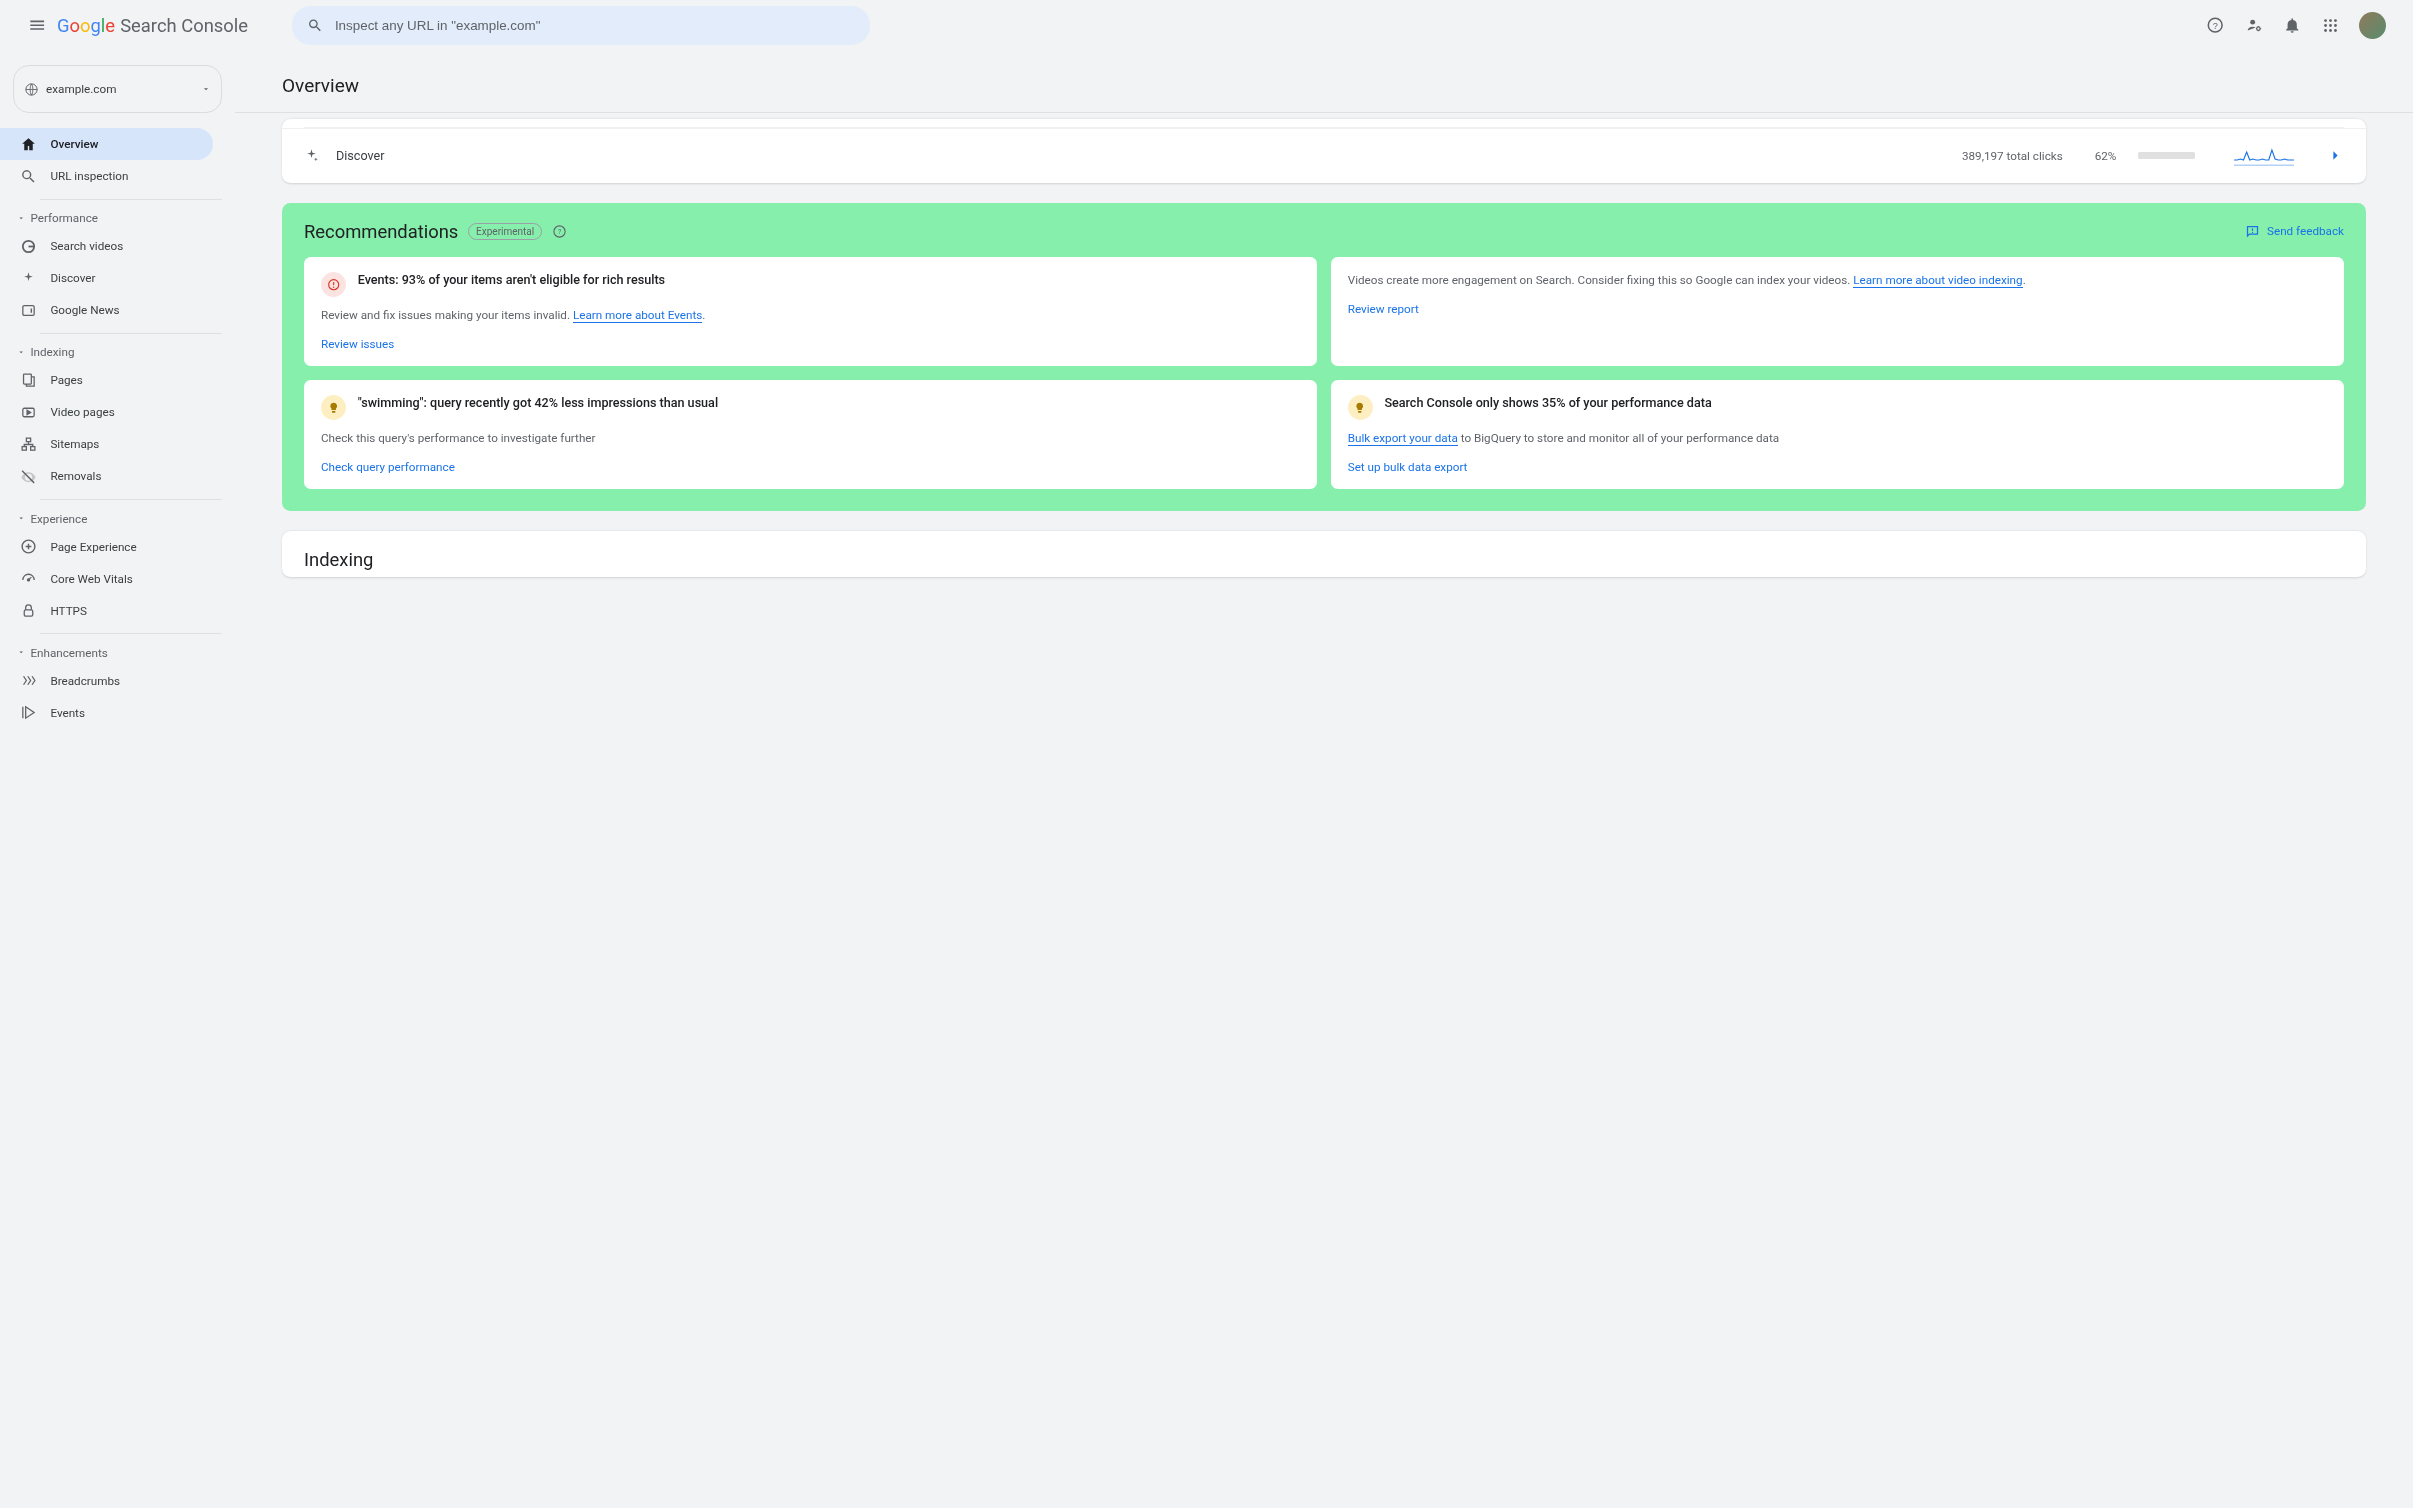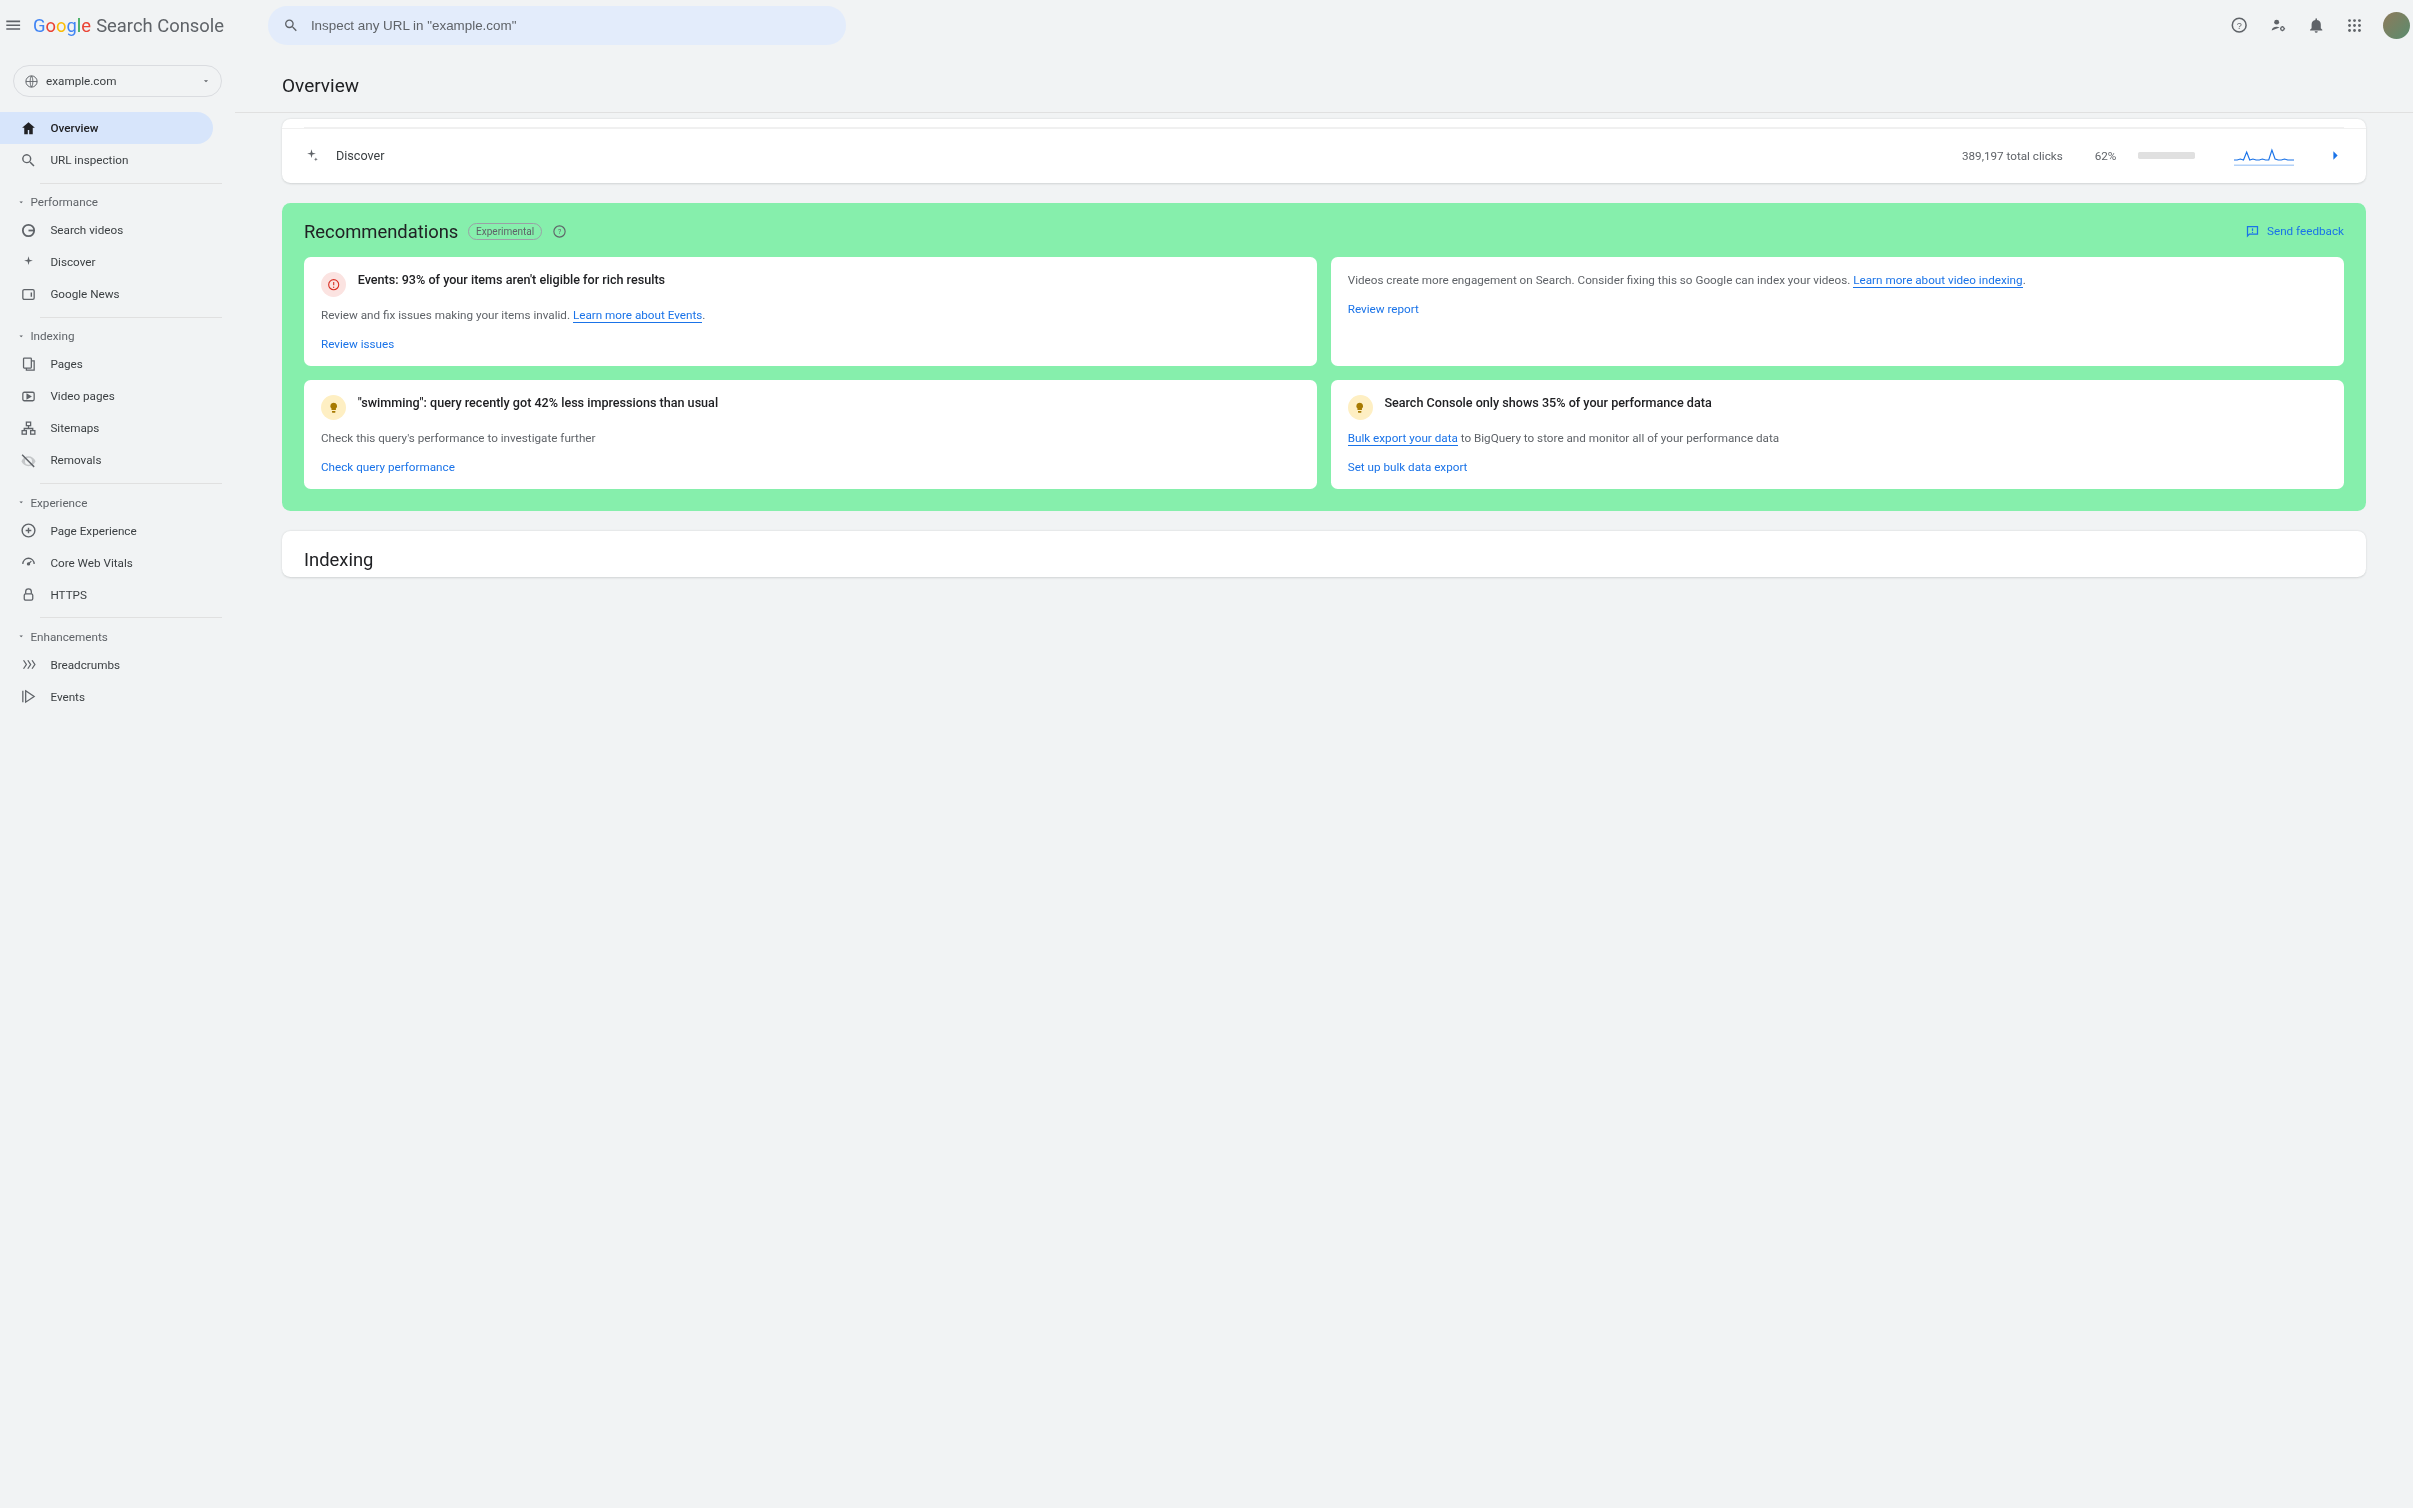--- a/index.html
+++ b/index.html
@@ -8,21 +8,21 @@
   background: #f1f3f4;
   color: #202124;
   font-size: 11.7px;
   overflow-x: hidden;
 }
 .app { display: flex; flex-direction: column; height: 100vh; }
 
 
 .topbar {
   display: flex; align-items: center; height: 50px;
-  padding: 0 3px; gap: 10px;
+  padding: 0 27px; gap: 10px;
   background: #f1f3f4;
 }
 .hamburger { width: 20px; height: 20px; color: #5f6368; cursor: pointer; display:flex;align-items:center;justify-content:center;}
 .logo { display: flex; align-items: baseline; gap: 3.4px; font-size: 18.4px; cursor:pointer;}
 .logo .g1{color:#4285f4}.logo .g2{color:#ea4335}.logo .g3{color:#fbbc05}.logo .g4{color:#4285f4}.logo .g5{color:#34a853}.logo .g6{color:#ea4335}
 .logo .sc { color: #5f6368; font-weight: 400; margin-left: 1.7px;}
 .searchbox {
   flex: 0 0 auto; width: 578px; max-width: 50%;
   height: 39px; background: #e3ecfb; border-radius: 19px;
   display: flex; align-items: center; padding: 0 15px; gap: 11.7px;
@@ -35,21 +35,21 @@
 }
 .searchbox input::placeholder { color: #5f6368; }
 .top-right { margin-left: auto; display: flex; align-items: center; gap: 18.4px; color:#5f6368;}
 .icon-btn { width: 20px; height: 20px; cursor: pointer; display:flex;align-items:center;justify-content:center;}
 .avatar { width: 27px; height: 27px; border-radius: 50%; background: linear-gradient(135deg,#8e7a5b,#5a8c6e); cursor:pointer;}
 
 
 .body { display: flex; flex: 1; overflow: hidden; }
 .sidebar { width: 235px; padding: 10px 0 20px 0; overflow-y: auto; flex-shrink:0;}
 .property-select {
-  margin: 5px 13.4px 15px 13.4px; height: 32px; border: 0.8px solid #dadce0;
+  margin: 5px 13.4px 15px 13.4px; height: 48px; border: 0.8px solid #dadce0;
   border-radius: 16px; display: flex; align-items: center; padding: 12px 10px;
   gap: 6.7px; cursor: pointer; background: #fff0; color:#3c4043;
 }
 .property-select .globe { width: 15px; height: 15px; color:#5f6368;}
 .property-select .chev { margin-left: auto; color:#5f6368;}
 .nav-item {
   display: flex; align-items: center; gap: 13.4px;
   height: 32px; padding: 0 11.7px 0 20px; margin-right: 22px;
   border-radius: 0 16px 16px 0; color: #3c4043; cursor: pointer;
   font-size: 11.7px;

